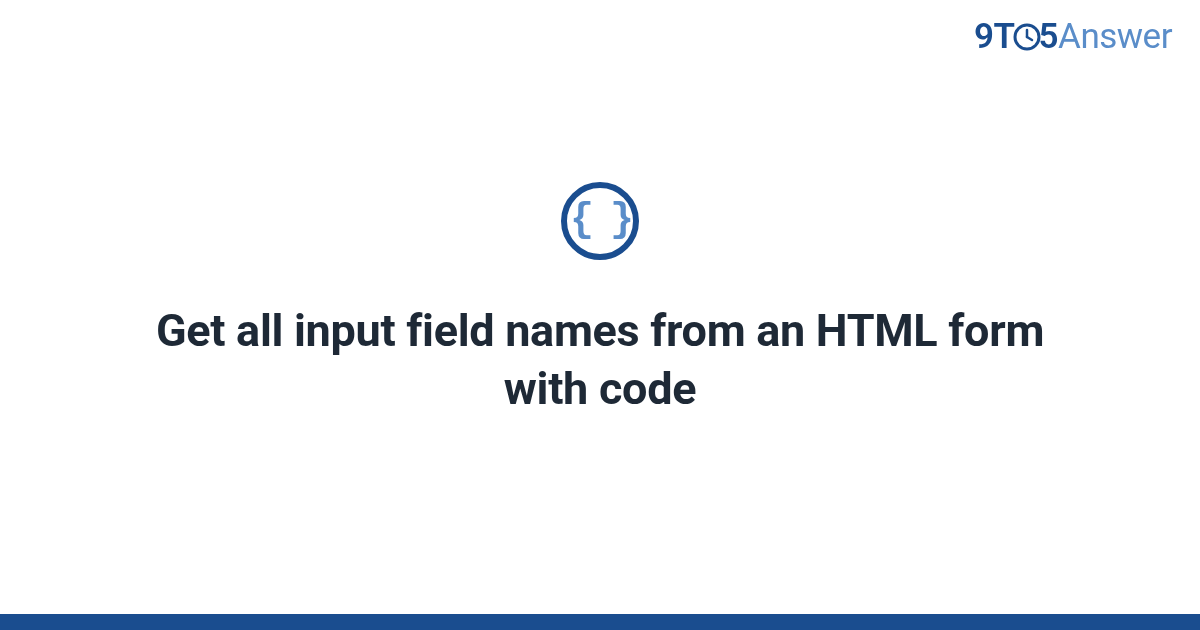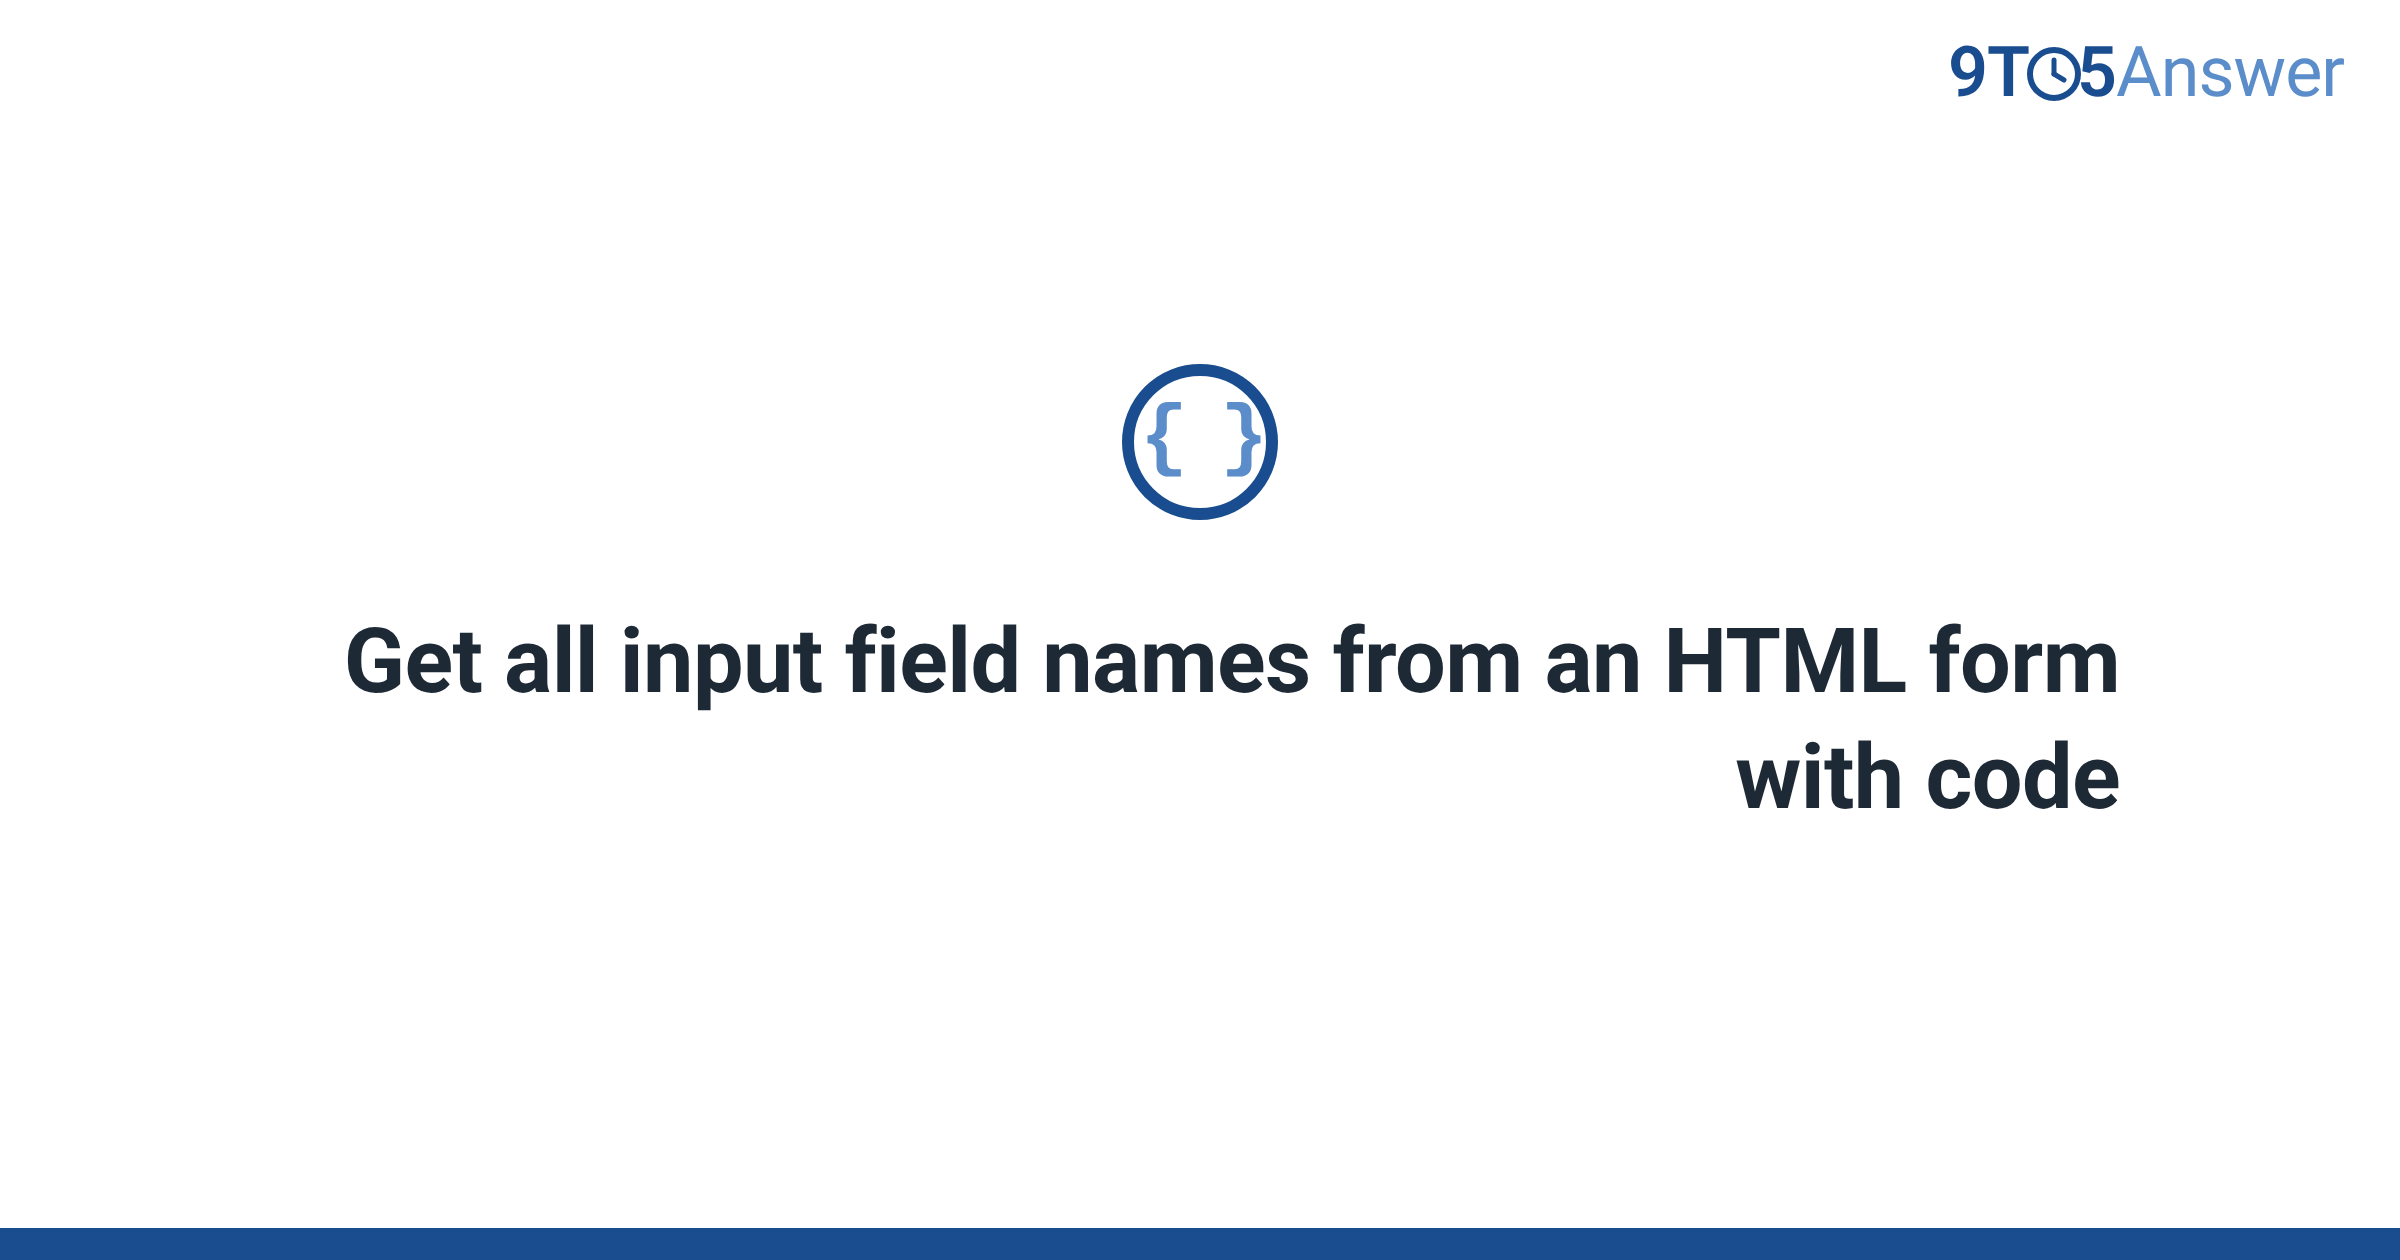--- a/index.html
+++ b/index.html
@@ -75,21 +75,21 @@
       font-weight: 700;
       color: #5a8dc9;
       font-family: "Courier New", monospace;
       letter-spacing: -4px;
       line-height: 1;
     }
     .title {
       font-size: 45px;
       font-weight: 700;
       color: #1e2936;
-      text-align: right;
+      text-align: center;
       line-height: 1.28;
       max-width: 920px;
       letter-spacing: -0.3px;
     }
     .footer-bar {
       position: absolute;
       bottom: 0;
       left: 0;
       width: 100%;
       height: 16px;

